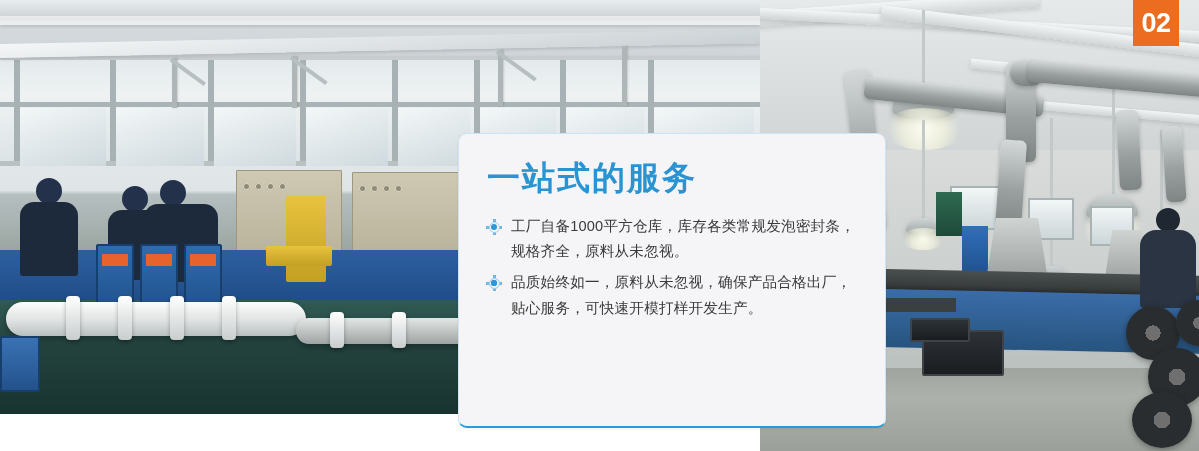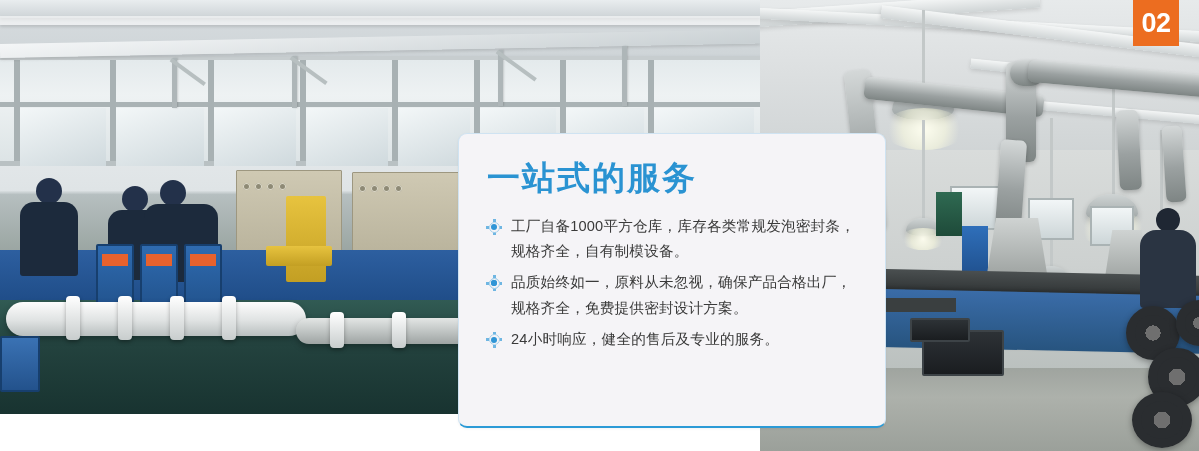--- a/index.html
+++ b/index.html
@@ -440,50 +440,39 @@
     <ul class="bullets">
       <li class="bullet">
         <span class="bullet-icon">
           <i class="n"></i>
             <i class="s"></i>
             <i class="w"></i>
             <i class="e"></i>
           <span class="ring"></span>
             <span class="dot"></span>
         </span>
-        <span>工厂自备1000平方仓库，库存各类常规发泡密封条，规格齐全，自有制模设备。</span>
+        <span>工厂自备1000平方仓库，库存各类常规发泡密封条，规格齐全，原料从未忽视。</span>
       </li>
       <li class="bullet">
         <span class="bullet-icon">
           <i class="n"></i>
             <i class="s"></i>
             <i class="w"></i>
             <i class="e"></i>
           <span class="ring"></span>
             <span class="dot"></span>
         </span>
       </li>
       <li class="bullet">
         <span class="bullet-icon">
           <i class="n"></i>
             <i class="s"></i>
             <i class="w"></i>
             <i class="e"></i>
           <span class="ring"></span>
             <span class="dot"></span>
         </span>
-        <span>品质始终如一，原料从未忽视，确保产品合格出厂，规格齐全，免费提供密封设计方案。</span>
-      </li>
-      <li class="bullet">
-        <span class="bullet-icon">
-          <i class="n"></i>
-            <i class="s"></i>
-            <i class="w"></i>
-            <i class="e"></i>
-          <span class="ring"></span>
-            <span class="dot"></span>
-        </span>
-        <span>24小时响应，健全的售后及专业的服务。</span>
+        <span>品质始终如一，原料从未忽视，确保产品合格出厂，贴心服务，可快速开模打样开发生产。</span>
       </li>
     </ul>
   </div>
 
 </div>
 
 </body></html>

